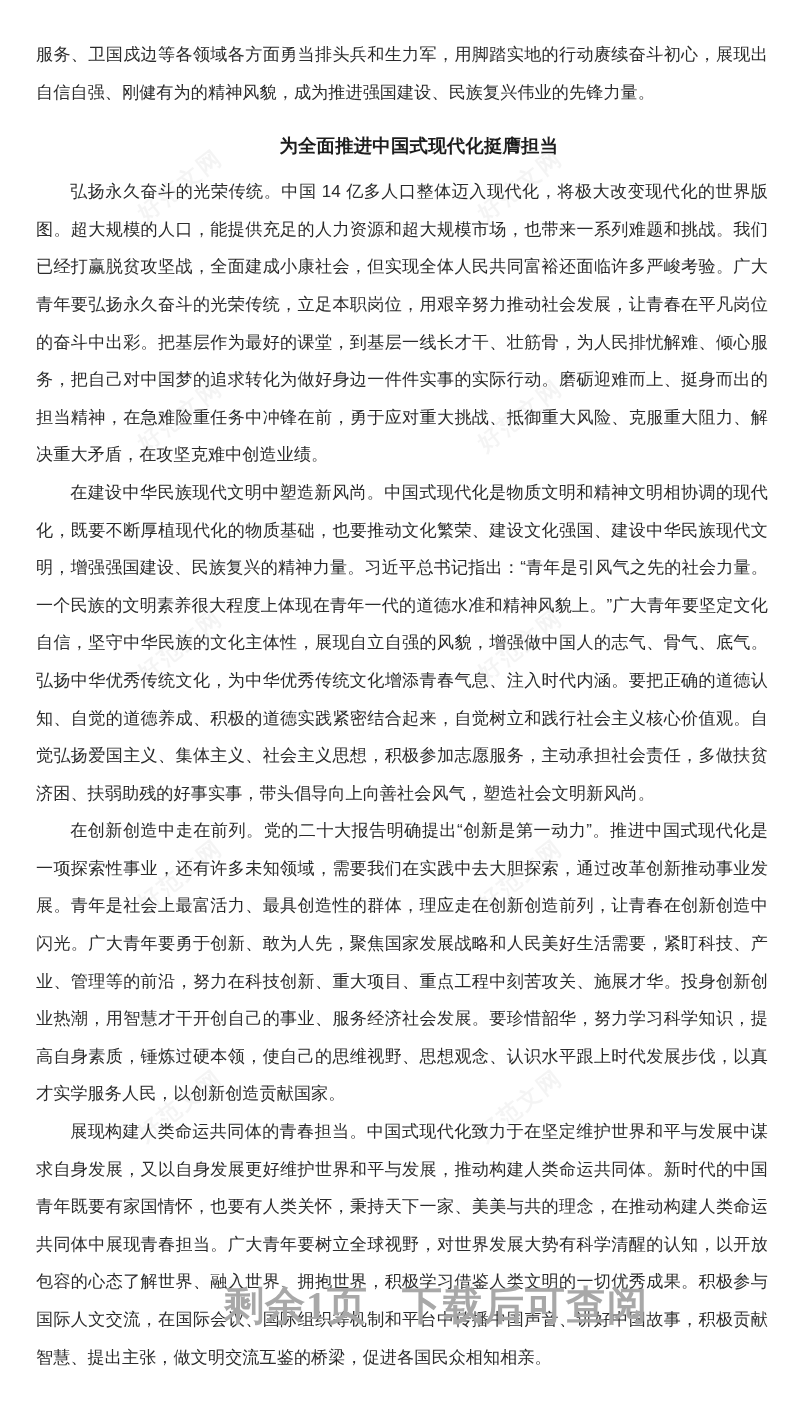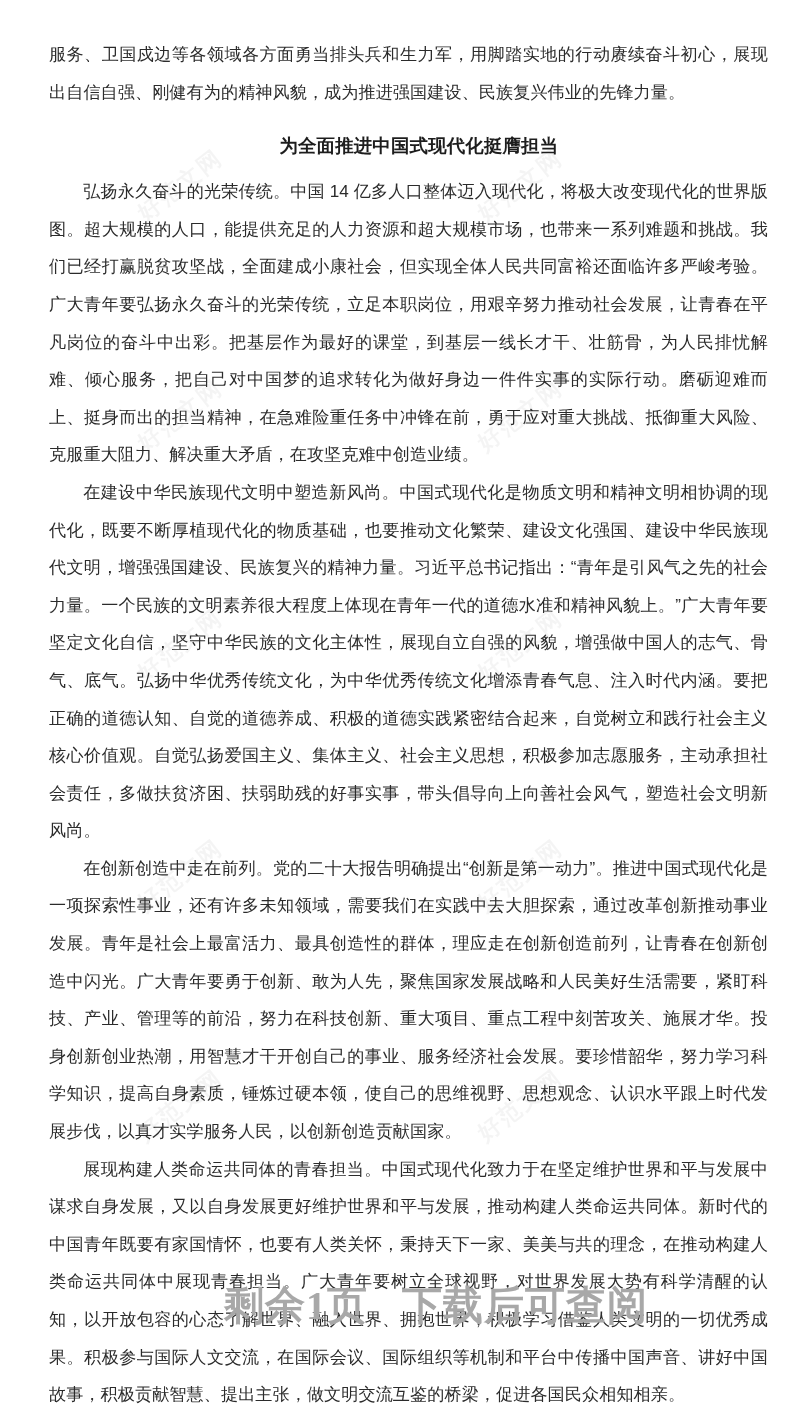--- a/index.html
+++ b/index.html
@@ -50,21 +50,21 @@
 
   
   .content {
     position: relative;
     z-index: 1;
     padding: 36px 32px 0 32px;
     box-sizing: border-box;
   }
 
   p.para {
-    margin: 0 0 0 17px;
+    margin: 0 0 0 4px;
     font-size: 17.1px;
     line-height: 37.6px;
     text-align: justify;
     text-justify: inter-ideograph;
     text-indent: 2em;
     color: #2b2b2b;
     letter-spacing: 0.1px;
   }
   p.para.noindent {
     text-indent: 0;

